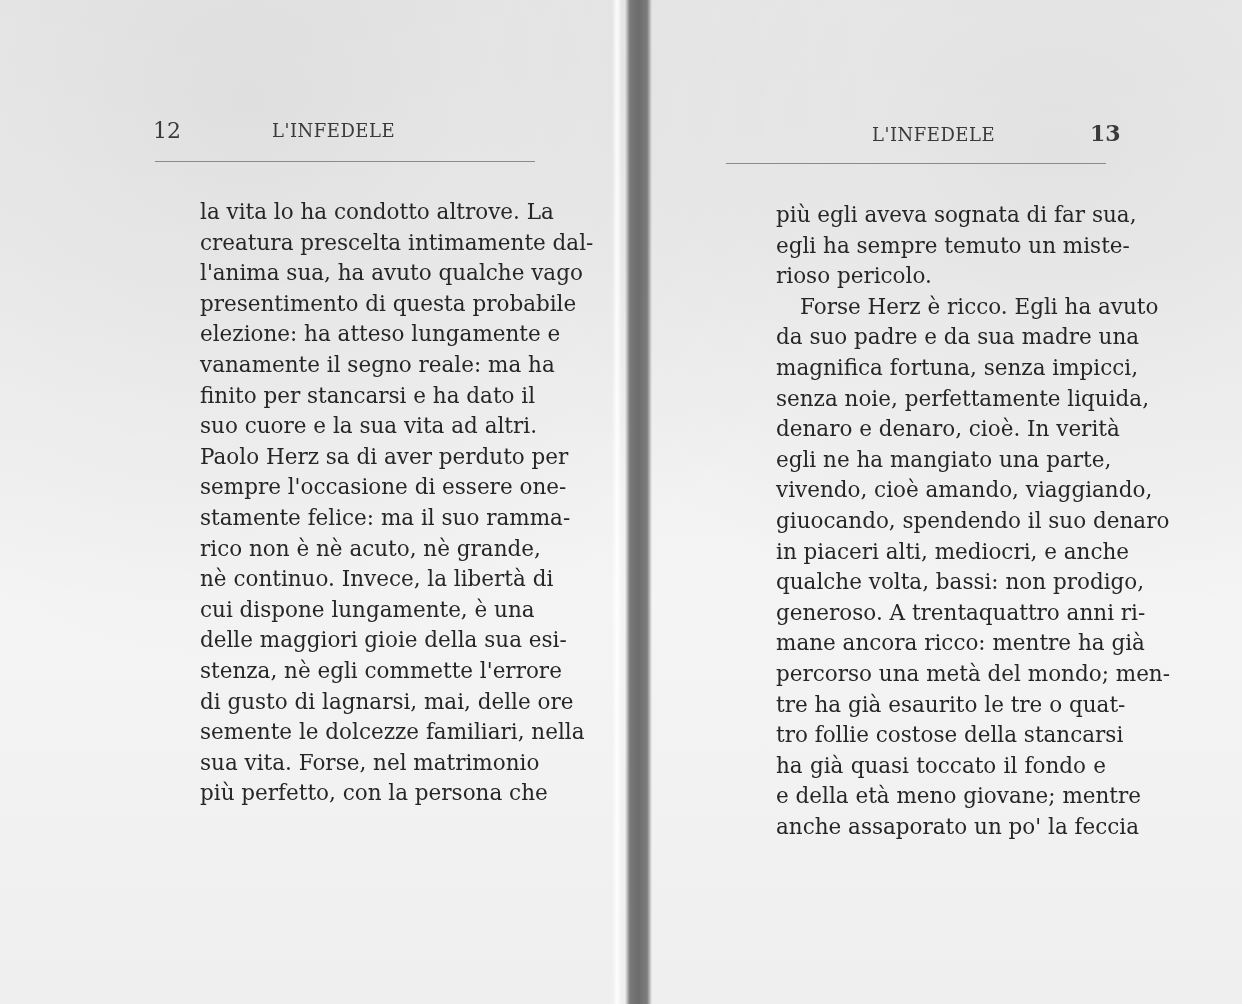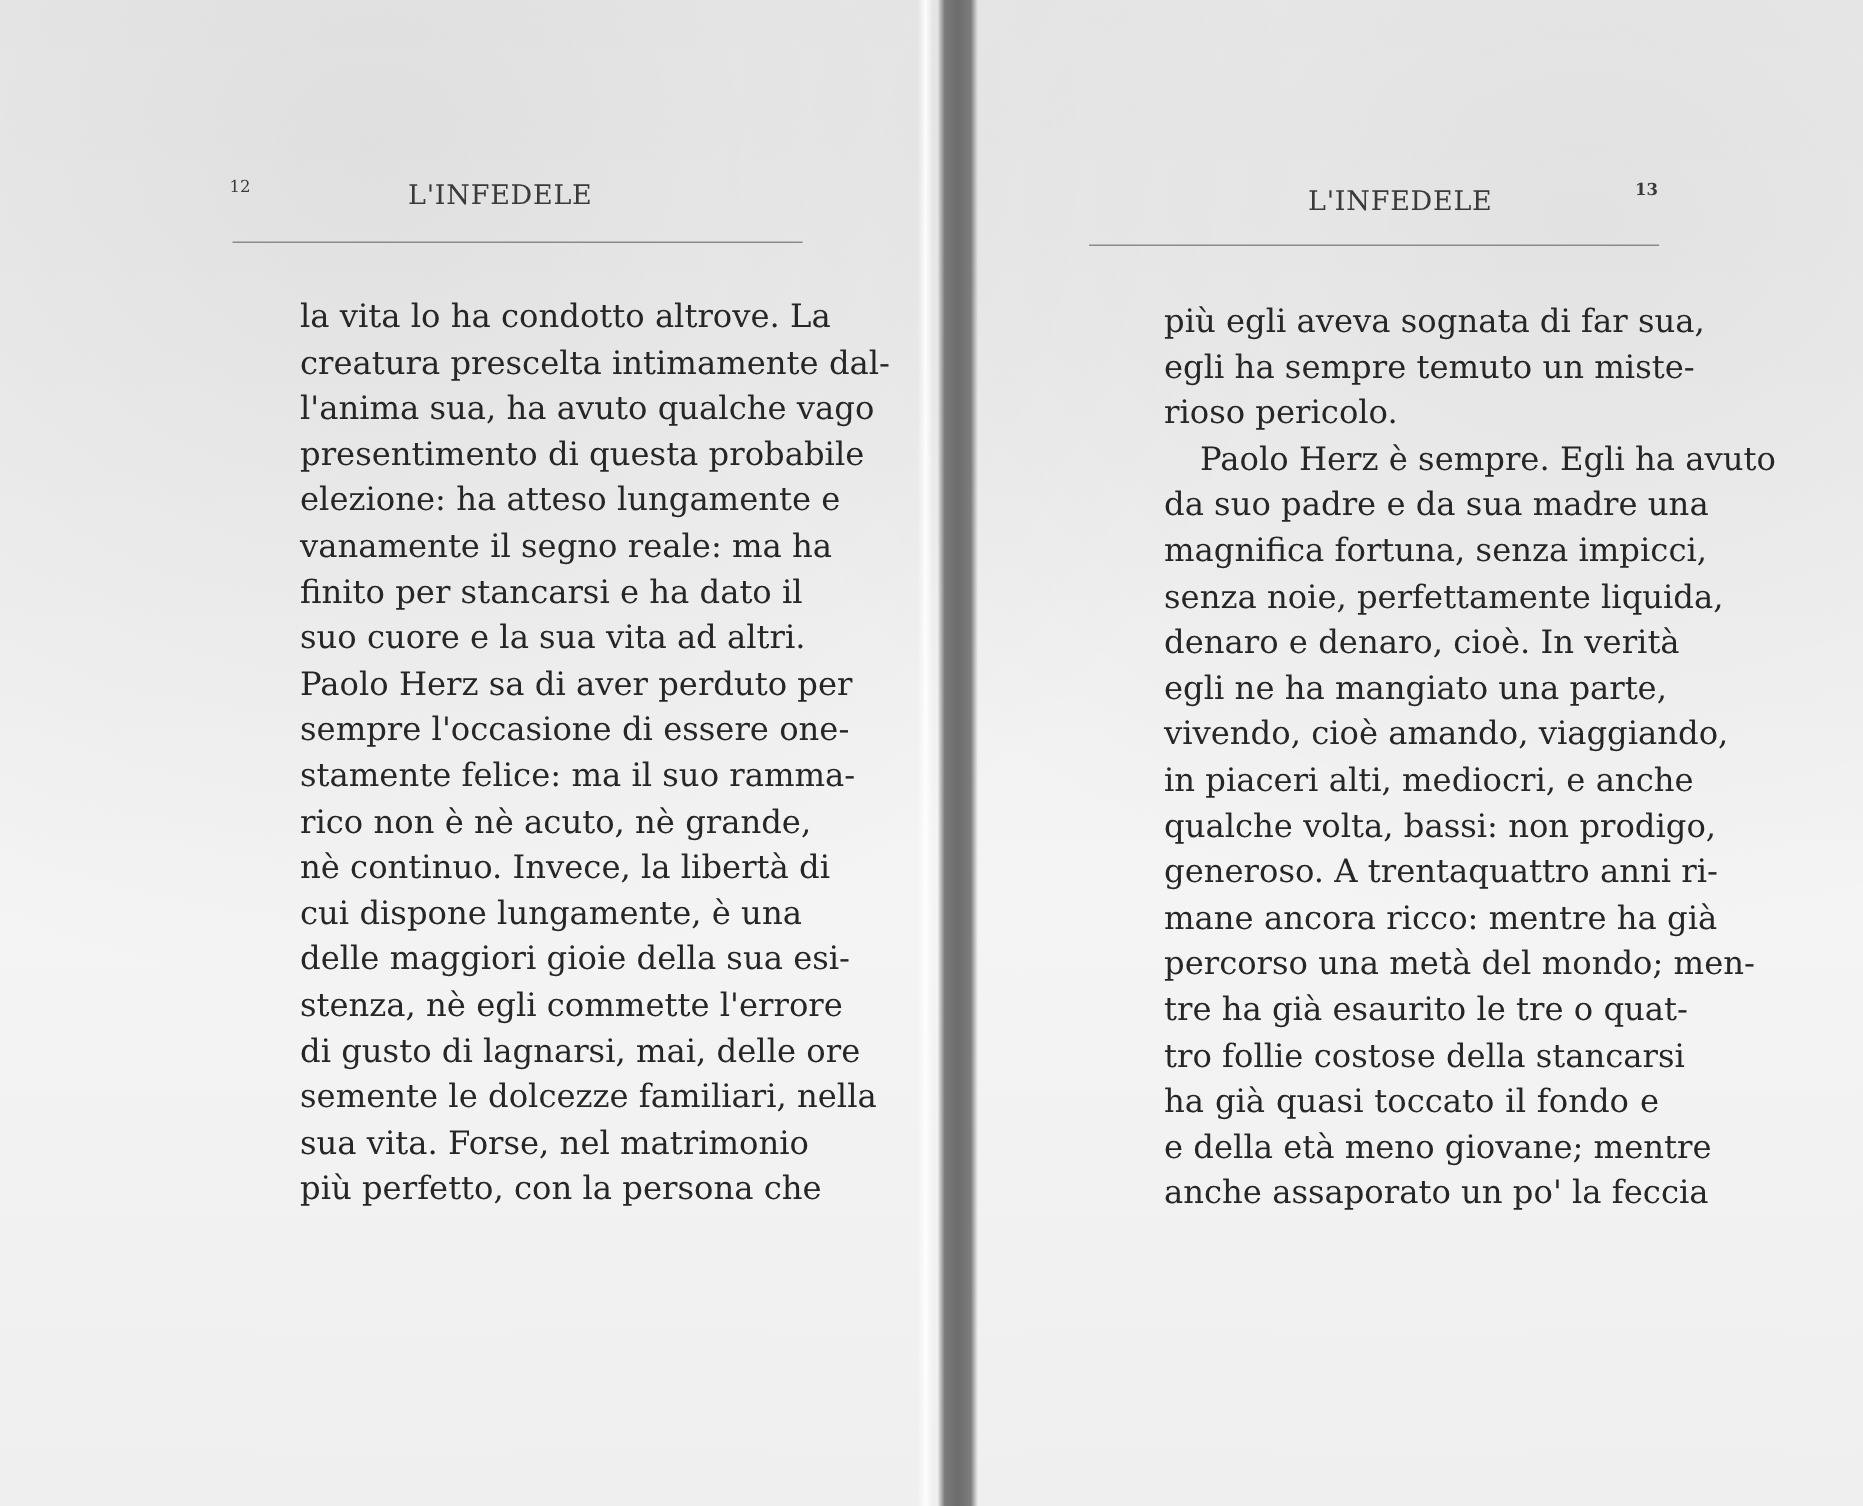--- a/index.html
+++ b/index.html
@@ -57,21 +57,21 @@
 
     .running-head {
       position: absolute;
       top: 120px;
       font-size: 18px;
       letter-spacing: 0.5px;
       color: #3a3a3a;
     }
     .page-num {
       position: absolute;
-      font-size: 11px;
+      font-size: 22px;
       color: #3a3a3a;
     }
     .rule {
       position: absolute;
       height: 1px;
       background: #8a8a8a;
     }
 
     .body-text {
       position: absolute;
@@ -136,27 +136,28 @@
   <div class="page page-right">
     <span class="running-head" style="left:232px; top:124px;">L'INFEDELE</span>
     <span class="page-num" style="left:450px; top:120px;font-weight:bold;">13</span>
     <div class="rule" style="left:86px; top:163px; width:380px;"></div>
   </div>
 
   <div class="body-text right-text">
     <span class="line">più egli aveva sognata di far sua,</span>
     <span class="line">egli ha sempre temuto un miste-</span>
     <span class="line last">rioso pericolo.</span>
-    <span class="line indent">Paolo Herz è sempre. Egli ha avuto</span>
+    <span class="line indent">Forse Herz è ricco. Egli ha avuto</span>
     <span class="line">da suo padre e da sua madre una</span>
     <span class="line">magnifica fortuna, senza impicci,</span>
     <span class="line">senza noie, perfettamente liquida,</span>
     <span class="line">denaro e denaro, cioè. In verità</span>
     <span class="line">egli ne ha mangiato una parte,</span>
     <span class="line">vivendo, cioè amando, viaggiando,</span>
+    <span class="line">giuocando, spendendo il suo denaro</span>
     <span class="line">in piaceri alti, mediocri, e anche</span>
     <span class="line">qualche volta, bassi: non prodigo,</span>
     <span class="line">generoso. A trentaquattro anni ri-</span>
     <span class="line">mane ancora ricco: mentre ha già</span>
     <span class="line">percorso una metà del mondo; men-</span>
     <span class="line">tre ha già esaurito le tre o quat-</span>
     <span class="line">tro follie costose della stancarsi</span>
     <span class="line">ha già quasi toccato il fondo e</span>
     <span class="line">e della età meno giovane; mentre</span>
     <span class="line">anche assaporato un po' la feccia</span>

